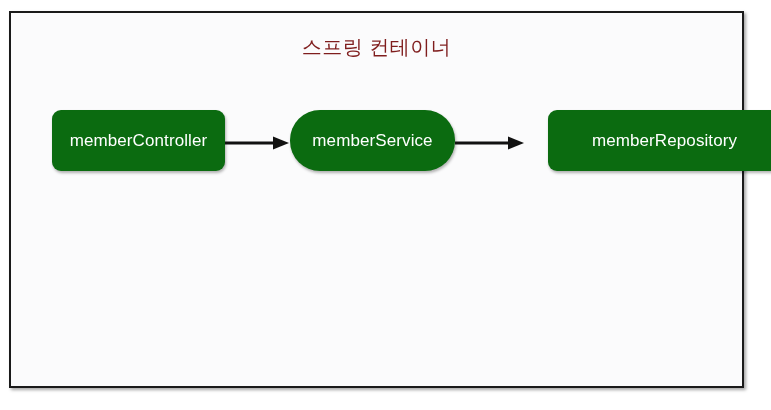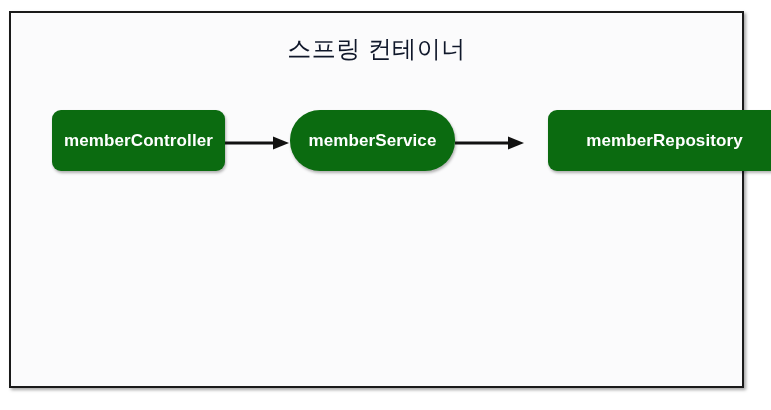--- a/index.html
+++ b/index.html
@@ -34,44 +34,44 @@
     box-sizing: border-box;
   }
 
   
   .container-title {
     position: absolute;
     left: 0;
     top: 22px;
     width: 100%;
     text-align: center;
-    font-size: 24px;
+    font-size: 20px;
     font-weight: 400;
-    color: #0f172a;
+    color: #7f1d1d;
     letter-spacing: 0.5px;
     line-height: 1.2;
     white-space: nowrap;
   }
 
   
   .bean-box {
     position: absolute;
     top: 97px;
     height: 61px;
     background: #0b6b10;
     border-radius: 9px;
     display: flex;
     align-items: center;
     justify-content: center;
     box-shadow: 1px 2px 3px rgba(0,0,0,0.30);
   }
   .bean-label {
     color: #ffffff;
     font-size: 17px;
-    font-weight: bold;
+    font-weight: normal;
     white-space: nowrap;
     letter-spacing: 0.1px;
   }
 
   #bean-0 { left: 41px;  width: 173px; }
   #bean-1 { left: 279px; width: 165px; border-radius: 30px; }
   #bean-2 { left: 514px; width: 233px; margin-left: 23px; }
 
   
   .arrow {

